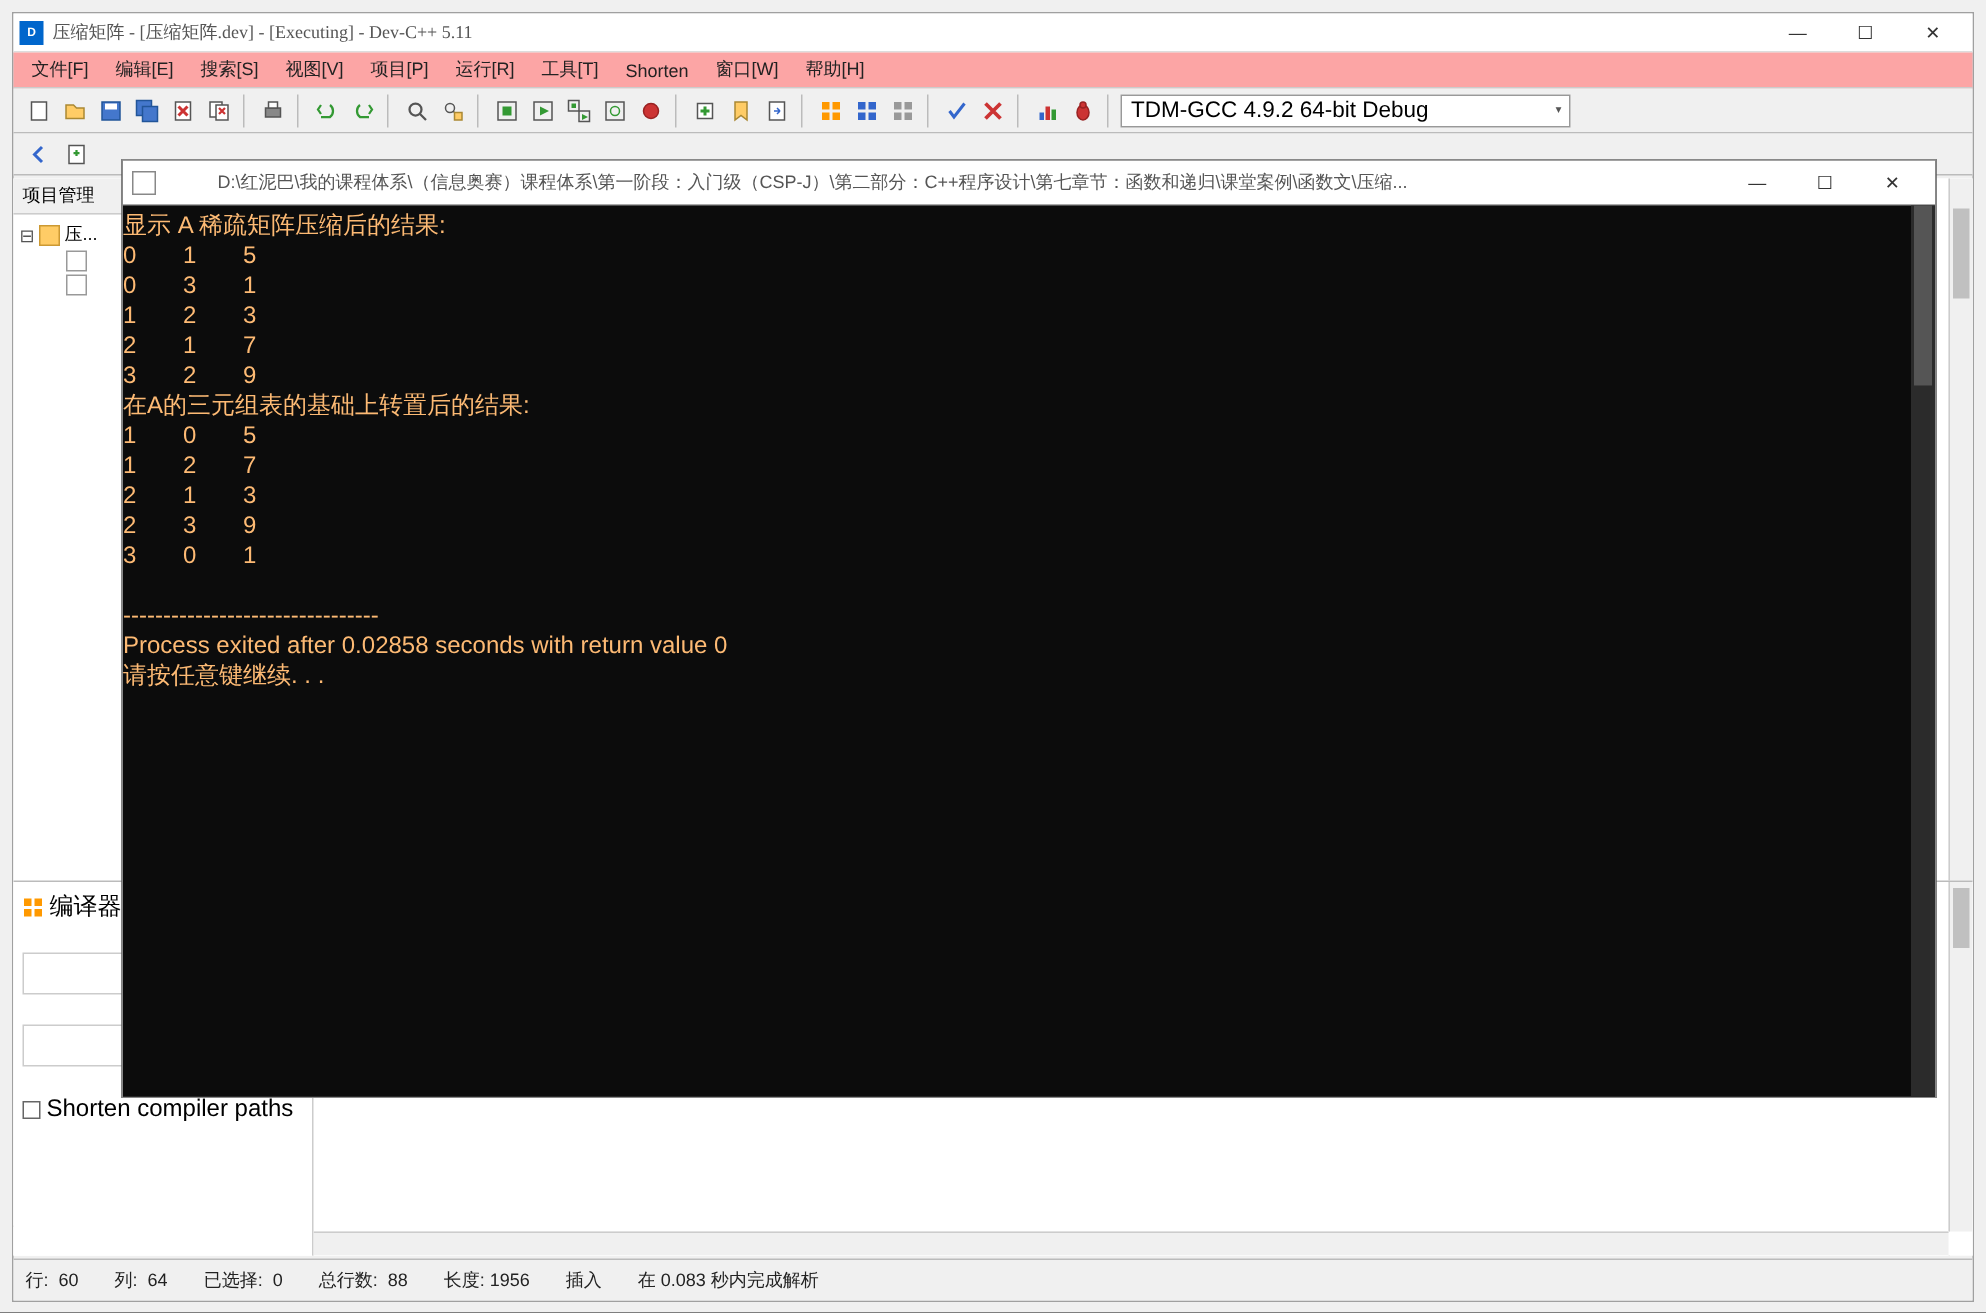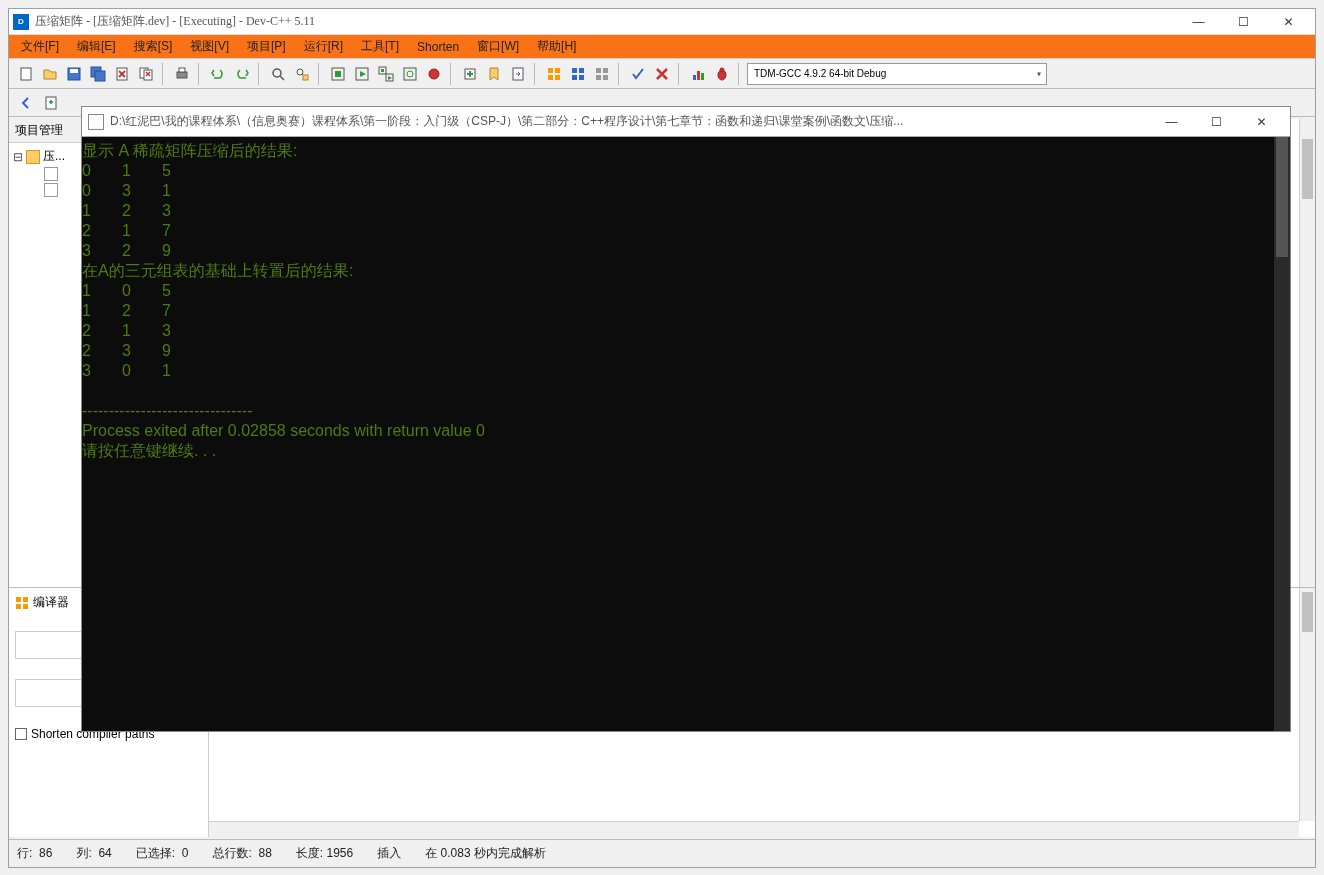--- a/index.html
+++ b/index.html
@@ -6,65 +6,65 @@
 body { width:1324px; height:875px; background:#f0f0f0; position:relative; overflow:hidden; }
 
 
 .ide { position:absolute; left:8px; top:8px; width:1308px; height:860px; background:#f0f0f0; border:1px solid #a0a0a0; }
 .titlebar { height:26px; background:#fff; display:flex; align-items:center; padding:0 4px; font-size:12px; color:#555; border-bottom:1px solid #ddd; }
 .titlebar .icon { width:16px; height:16px; background:#0066cc; margin-right:6px; display:flex; align-items:center; justify-content:center; color:#fff; font-size:8px; font-weight:bold; }
 .titlebar .title { flex:1;font-family:Liberation Serif, serif; }
 .wbtns { display:flex; }
 .wbtn { width:45px; height:26px; display:flex; align-items:center; justify-content:center; font-size:12px; color:#333; }
 
-.menubar { height:24px; background:#f97316; display:flex; align-items:center; padding:0 6px; font-size:12px; color:#222; gap:6px; border-bottom:1px solid #ccc; }
+.menubar { height:24px; background:#fca5a5; display:flex; align-items:center; padding:0 6px; font-size:12px; color:#222; gap:6px; border-bottom:1px solid #ccc; }
 .menubar span { padding:2px 6px; cursor:default; }
 
 .toolbar { height:30px; background:#f0f0f0; border-bottom:1px solid #bbb; display:flex; align-items:center; padding:0 6px; gap:2px; }
 .tbtn { width:22px; height:22px; border:1px solid transparent; display:flex; align-items:center; justify-content:center; font-size:11px; }
 .tsep { width:4px; height:22px; border-left:1px solid #bbb; margin:0 3px; }
-.tcombo { height:22px; border:1px solid #999; background:#fff; font-family:monospace; font-size:10px; padding:0 20px 0 6px; display:flex; align-items:center; position:relative; min-width:300px; }
+.tcombo { height:22px; border:1px solid #999; background:#fff; font-family:monospace; font-size:15px; padding:0 20px 0 6px; display:flex; align-items:center; position:relative; min-width:300px; }
 .tcombo::after { content:"▾"; position:absolute; right:4px; font-size:10px; color:#555; }
 
 .toolbar2 { height:28px; background:#f0f0f0; border-bottom:1px solid #bbb; display:flex; align-items:center; padding:0 6px; gap:3px; }
 
 .workspace { position:absolute; top:110px; left:0; right:0; bottom:30px; display:flex; background:#fff; }
 .sidebar { width:200px; border-right:1px solid #ccc; background:#fff; display:flex; flex-direction:column; }
 .sidehead { font-size:12px; padding:3px 6px; background:#f0f0f0; border-bottom:1px solid #ccc; }
 .tree { flex:1; padding:4px; font-size:12px; }
 .tree .node { display:flex; align-items:center; gap:3px; padding:1px 0; }
 .tree .node .exp { width:10px; text-align:center; color:#555; }
 .tree .ico { width:14px; height:14px; background:#ffcc66; border:1px solid #cc9933; }
 .tree .ico.f { background:#fff; border:1px solid #999; }
 .sidebot { height:20px; border-top:1px solid #ccc; display:flex; align-items:center; padding:0 4px; }
 
 .editor { flex:1; background:#fff; position:relative; }
 .ed-scroll { position:absolute; right:0; top:0; bottom:0; width:16px; background:#f0f0f0; border-left:1px solid #ccc; }
 .ed-scroll .th { position:absolute; top:20px; left:2px; right:2px; height:60px; background:#c0c0c0; }
 
 .bottompane { position:absolute; left:0; right:0; bottom:30px; height:250px; background:#fff; border-top:1px solid #bbb; display:flex; }
-.bp-left { width:200px; border-right:1px solid #ccc; padding:6px; display:flex; flex-direction:column; gap:20px; font-size:12px; }
+.bp-left { width:200px; border-right:1px solid #ccc; padding:6px; display:flex; flex-direction:column; gap:20px; font-size:16px; }
 .bp-tab { display:flex; align-items:center; gap:4px; }
 .bp-check { display:flex; align-items:center; gap:4px; }
 .bp-check .box { width:12px; height:12px; border:1px solid #666; background:#fff; }
 .bp-right { flex:1; padding:6px 10px; font-family:monospace; font-size:13px; color:#222; position:relative; overflow:hidden; }
 .bp-right .line { white-space:pre; }
 .bp-scroll-h { position:absolute; left:0; right:16px; bottom:0; height:16px; background:#f0f0f0; border-top:1px solid #ccc; }
 .bp-scroll-v { position:absolute; right:0; top:0; bottom:16px; width:16px; background:#f0f0f0; border-left:1px solid #ccc; }
 .bp-scroll-v .th { position:absolute; top:4px; left:2px; right:2px; height:40px; background:#c0c0c0; }
 
 .statusbar { position:absolute; left:0; right:0; bottom:0; height:28px; background:#f0f0f0; border-top:1px solid #bbb; display:flex; align-items:center; font-size:12px; color:#222; padding:0 8px; gap:24px; }
 .statusbar .cell { white-space:nowrap; }
 
 
 .console { position:absolute; left:81px; top:106px; width:1210px; height:626px; background:#000; border:1px solid #888; z-index:50; display:flex; flex-direction:column; }
 .console .ctitle { height:30px; background:#fff; display:flex; align-items:center; padding:0 6px; font-size:12px; color:#555; border-bottom:1px solid #aaa; }
 .console .ctitle .cicon { width:16px; height:16px; border:1px solid #888; margin-right:6px; }
-.console .ctitle .ctxt { flex:1; white-space:nowrap; overflow:hidden; text-overflow:ellipsis; }
-.console .cbody { flex:1; background:#0c0c0c; color:#4d7c0f; font-family:SimSun,"NSimSun",monospace; font-size:16px; padding:4px 0 0 0; line-height:20px; position:relative; }
+.console .ctitle .ctxt { flex:1; white-space:nowrap; overflow:hidden; text-overflow:ellipsis;margin-left:35px; }
+.console .cbody { flex:1; background:#0c0c0c; color:#fdba74; font-family:SimSun,"NSimSun",monospace; font-size:16px; padding:4px 0 0 0; line-height:20px; position:relative; }
 .console .cbody pre { white-space:pre; margin:0; }
 .console .cscroll { position:absolute; right:0; top:0; bottom:0; width:16px; background:#2b2b2b; }
 .console .cscroll .th { position:absolute; top:0; left:2px; right:2px; height:120px; background:#555; }
 
 svg { display:block; }
 </style>
 </head>
 <body>
 
 <div class="ide">
@@ -332,21 +332,21 @@
       <div class="line">- 输出大小: 1.97593402862549 MiB</div>
       <div class="line">- 编译时间: 0.34s</div>
       <div class="bp-scroll-h"></div>
       <div class="bp-scroll-v">
           <div class="th"></div>
         </div>
     </div>
   </div>
 
   <div class="statusbar">
-    <span class="cell"><span>行:</span>&nbsp;&nbsp;<span>86</span></span>
+    <span class="cell"><span>行:</span>&nbsp;&nbsp;<span>60</span></span>
     <span class="cell"><span>列:</span>&nbsp;&nbsp;<span>64</span></span>
     <span class="cell"><span>已选择:</span>&nbsp;&nbsp;<span>0</span></span>
     <span class="cell"><span>总行数:</span>&nbsp;&nbsp;<span>88</span></span>
     <span class="cell"><span>长度:</span>&nbsp;<span>1956</span></span>
     <span class="cell">插入</span>
     <span class="cell">在 0.083 秒内完成解析</span>
   </div>
 </div>
 
 <div class="console">

